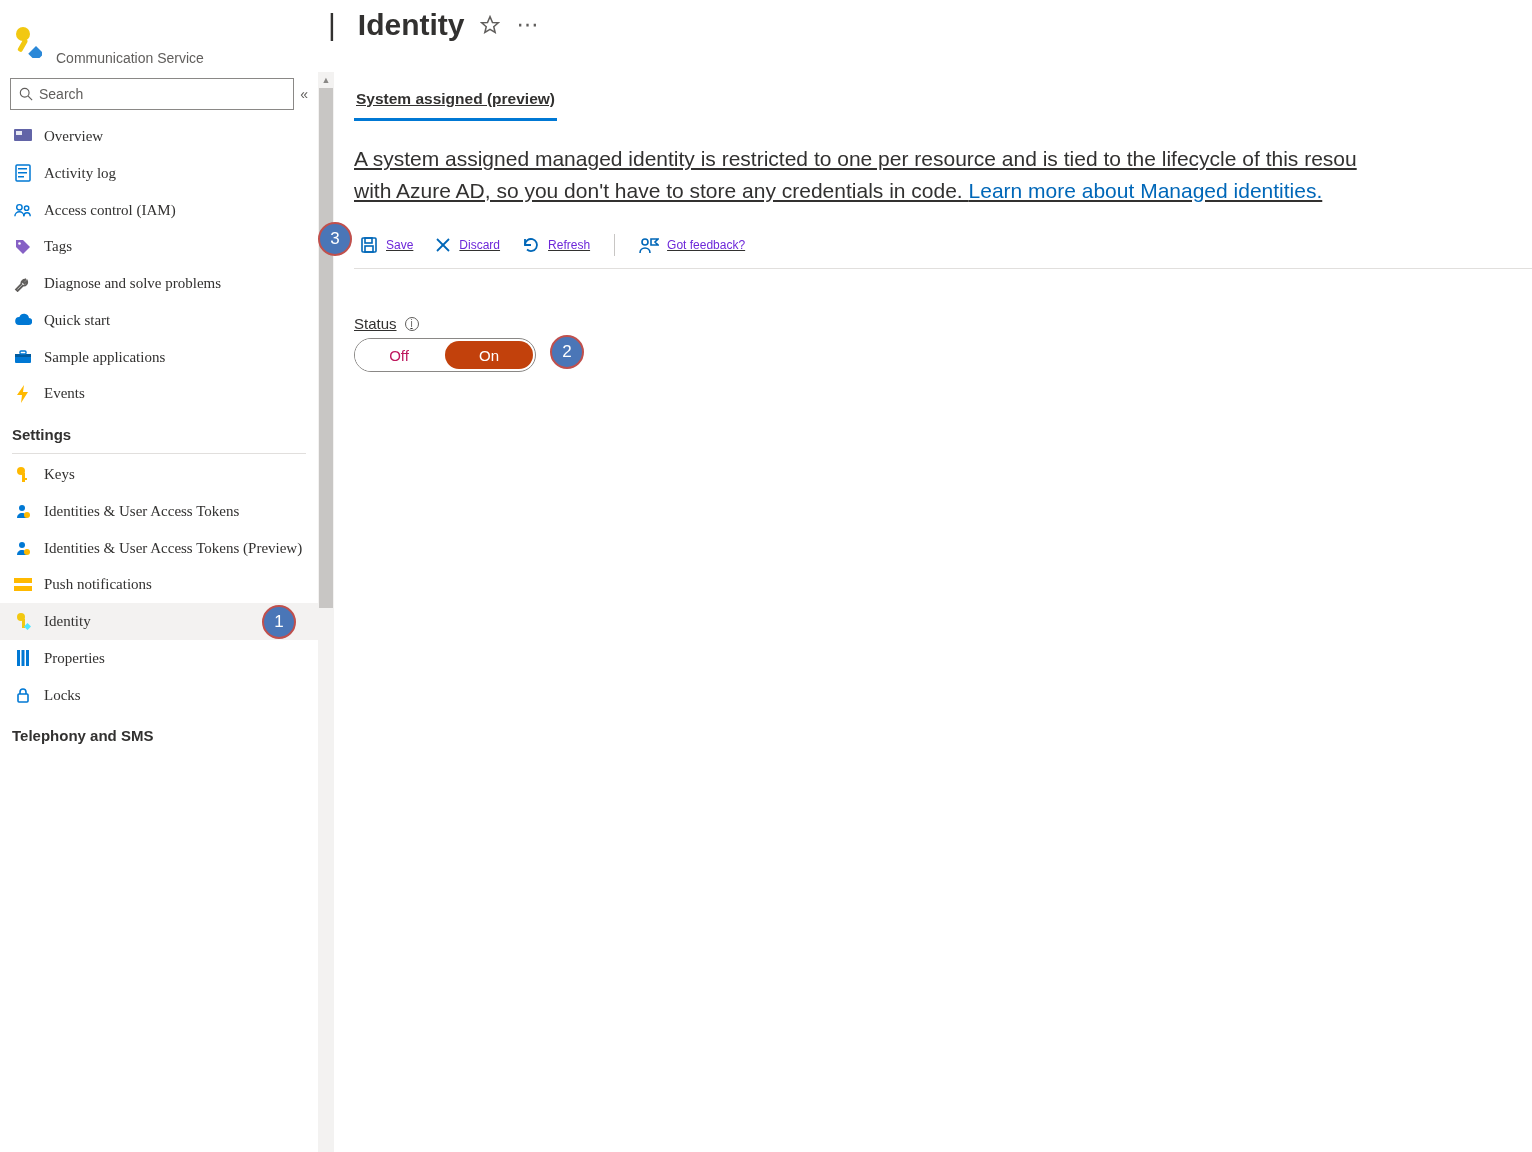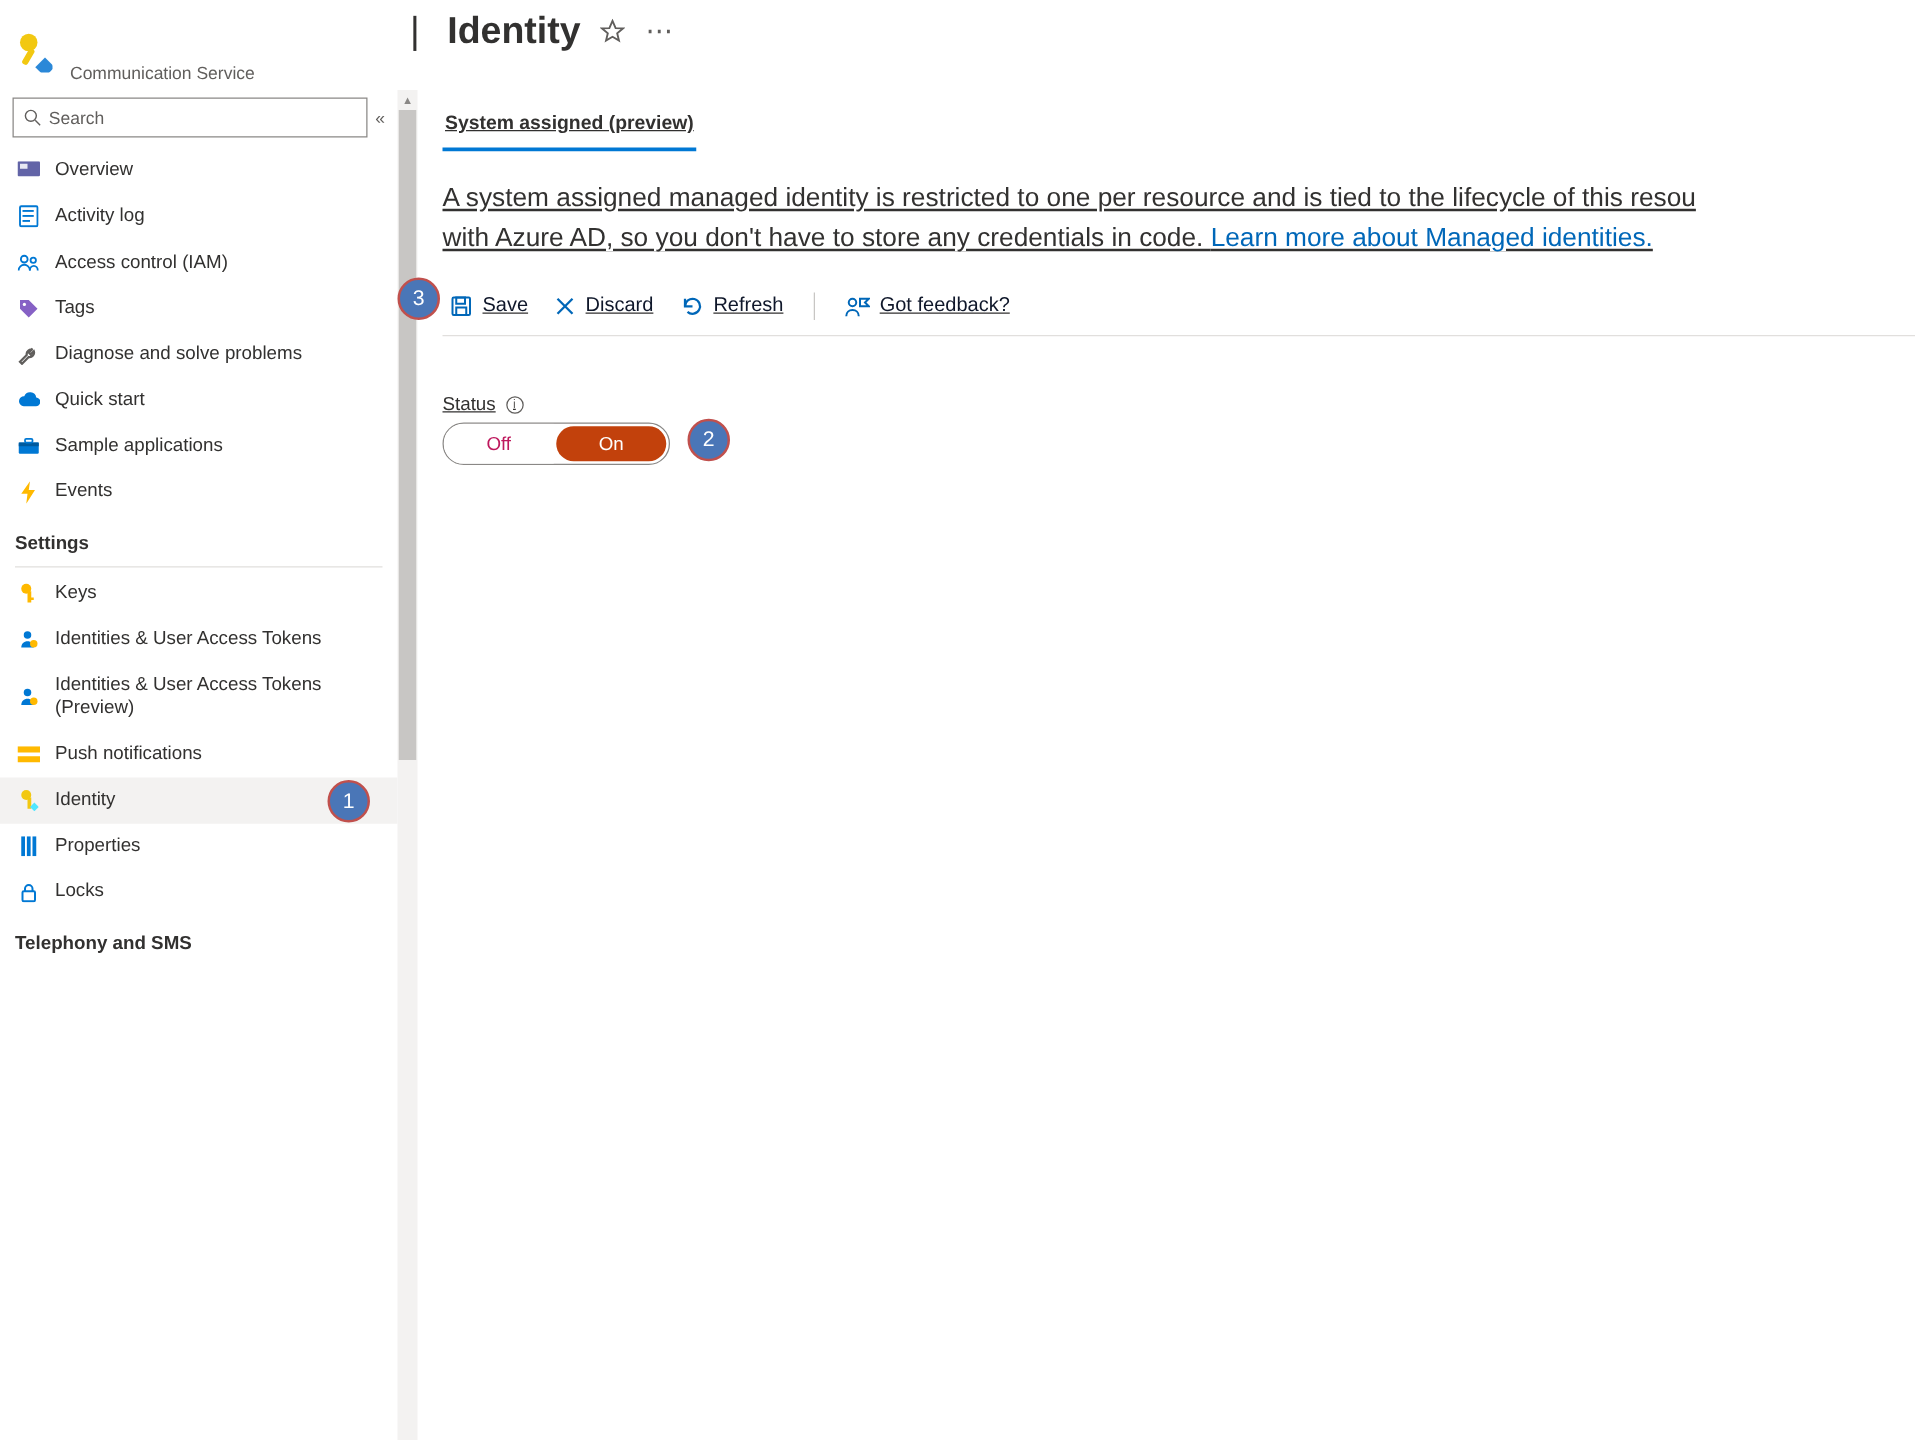--- a/index.html
+++ b/index.html
@@ -22,40 +22,40 @@
 .sidebar { width: 318px; border-right: none; padding: 6px 0 0 0; position: relative; }
 .search-wrap { padding: 0 10px 8px 10px; display: flex; align-items: center; gap: 6px; }
 .search-box { flex: 1; display: flex; align-items: center; border: 1px solid #8a8886; height: 32px; padding: 0 8px; gap: 6px; }
 .search-box input { border: none; outline: none; font-size: 14px; flex: 1; color: #323130; background: transparent; }
 .search-box input::placeholder { color: #605e5c; }
 .collapse-btn { color: #605e5c; cursor: pointer; font-size: 14px; }
 
 .nav-item { display: flex; align-items: center; gap: 12px; padding: 9px 14px; cursor: pointer; font-size: 15px; color: #323130; }
 .nav-item.selected { background: #f3f2f1; }
 .nav-item .nav-icon { width: 18px; height: 18px; display: inline-flex; align-items: center; justify-content: center; flex-shrink: 0; }
-.nav-item .nav-label { flex: 1; line-height: 1.25; }
+.nav-item .nav-label { flex: 1; line-height: 1.25; font-family: Liberation Serif, serif; }
 
 .nav-section { font-weight: 600; font-size: 15px; padding: 14px 12px 6px 12px; color: #323130; }
 .nav-divider { height: 1px; background: #e1dfdd; margin: 4px 12px 2px 12px; }
 
 
 .main { flex: 1; position: relative; display: flex; }
 .scroll-track { width: 16px; background: #f3f2f1; display: flex; flex-direction: column; align-items: center; }
 .scroll-arrow { width: 100%; height: 16px; display: flex; align-items: center; justify-content: center; color: #8a8886; font-size: 9px; }
 .scroll-thumb { width: 14px; background: #c8c6c4; height: 520px; margin-top: 0; border-radius: 0; }
 .content { flex: 1; padding: 6px 0 0 20px; }
 
 .tab-row { display: flex; gap: 18px; border-bottom: 0; }
 .tab { padding: 12px 2px 10px 2px; font-size: 15.5px; font-weight: 600; color: #323130; border-bottom: 3px solid #0078d4; cursor: pointer; }
 
 .desc { margin: 22px 0 18px 0; font-size: 21px; line-height: 1.5; color: #323130; }
 .desc a { color: #0067b8; text-decoration: none; cursor: pointer; }
 
 .toolbar { display: flex; align-items: center; gap: 10px; padding: 10px 0 12px 0; border-bottom: 1px solid #e1dfdd; }
-.tb-btn { display: inline-flex; align-items: center; gap: 8px; font-size: 16px; color: #0f172a; cursor: pointer; padding: 2px 6px; justify-content: space-between; }
+.tb-btn { display: inline-flex; align-items: center; gap: 8px; font-size: 12px; color: #6d28d9; cursor: pointer; padding: 2px 6px; justify-content: space-between; }
 .tb-icon { color: #0067b8; display: inline-flex; align-items: center; }
 .tb-sep { width: 1px; height: 22px; background: #c8c6c4; margin: 0 8px; }
 
 .status-block { margin-top: 46px; }
 .status-label-row { display: flex; align-items: center; gap: 8px; font-size: 15px; margin-bottom: 6px; }
 .info-icon { width: 14px; height: 14px; border: 1px solid #605e5c; border-radius: 50%; display: inline-flex; align-items: center; justify-content: center; font-size: 10px; color: #605e5c; }
 
 .toggle { display: inline-flex; align-items: center; border: 1px solid #8a8886; border-radius: 22px; height: 34px; overflow: hidden; width: 182px; }
 .toggle-half { flex: 1; display: flex; align-items: center; justify-content: center; height: 100%; font-size: 15px; cursor: pointer; }
 .toggle-off { color: #be185d; background: #fff; }

